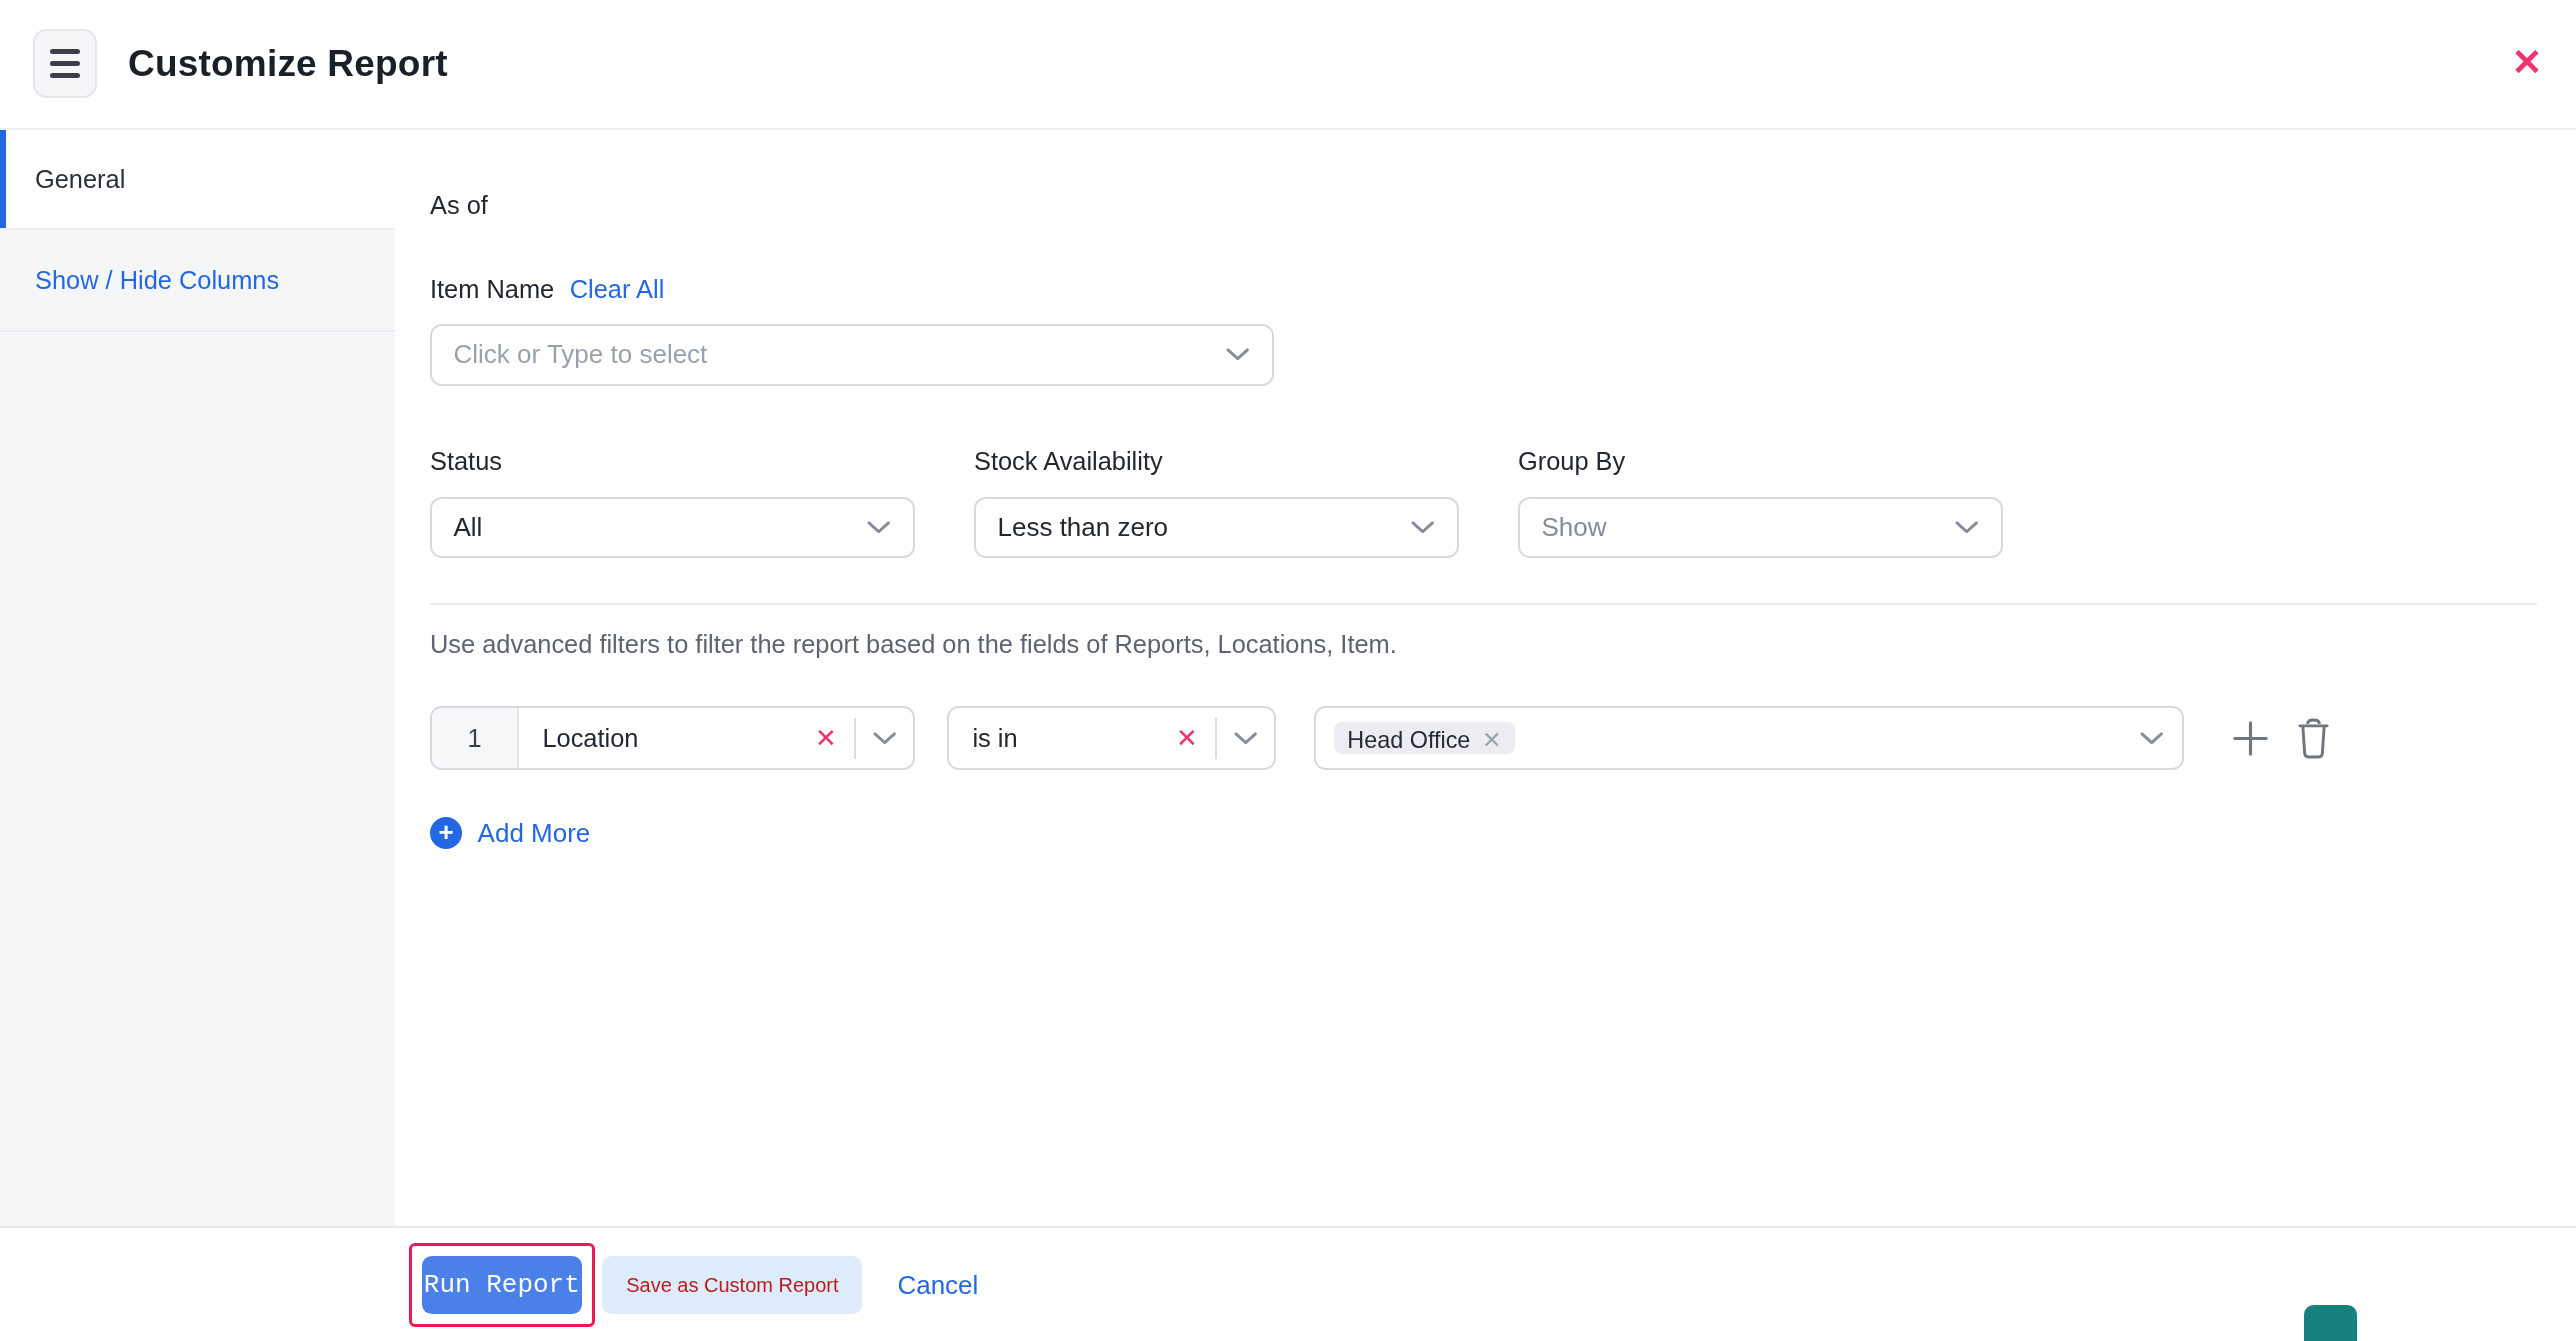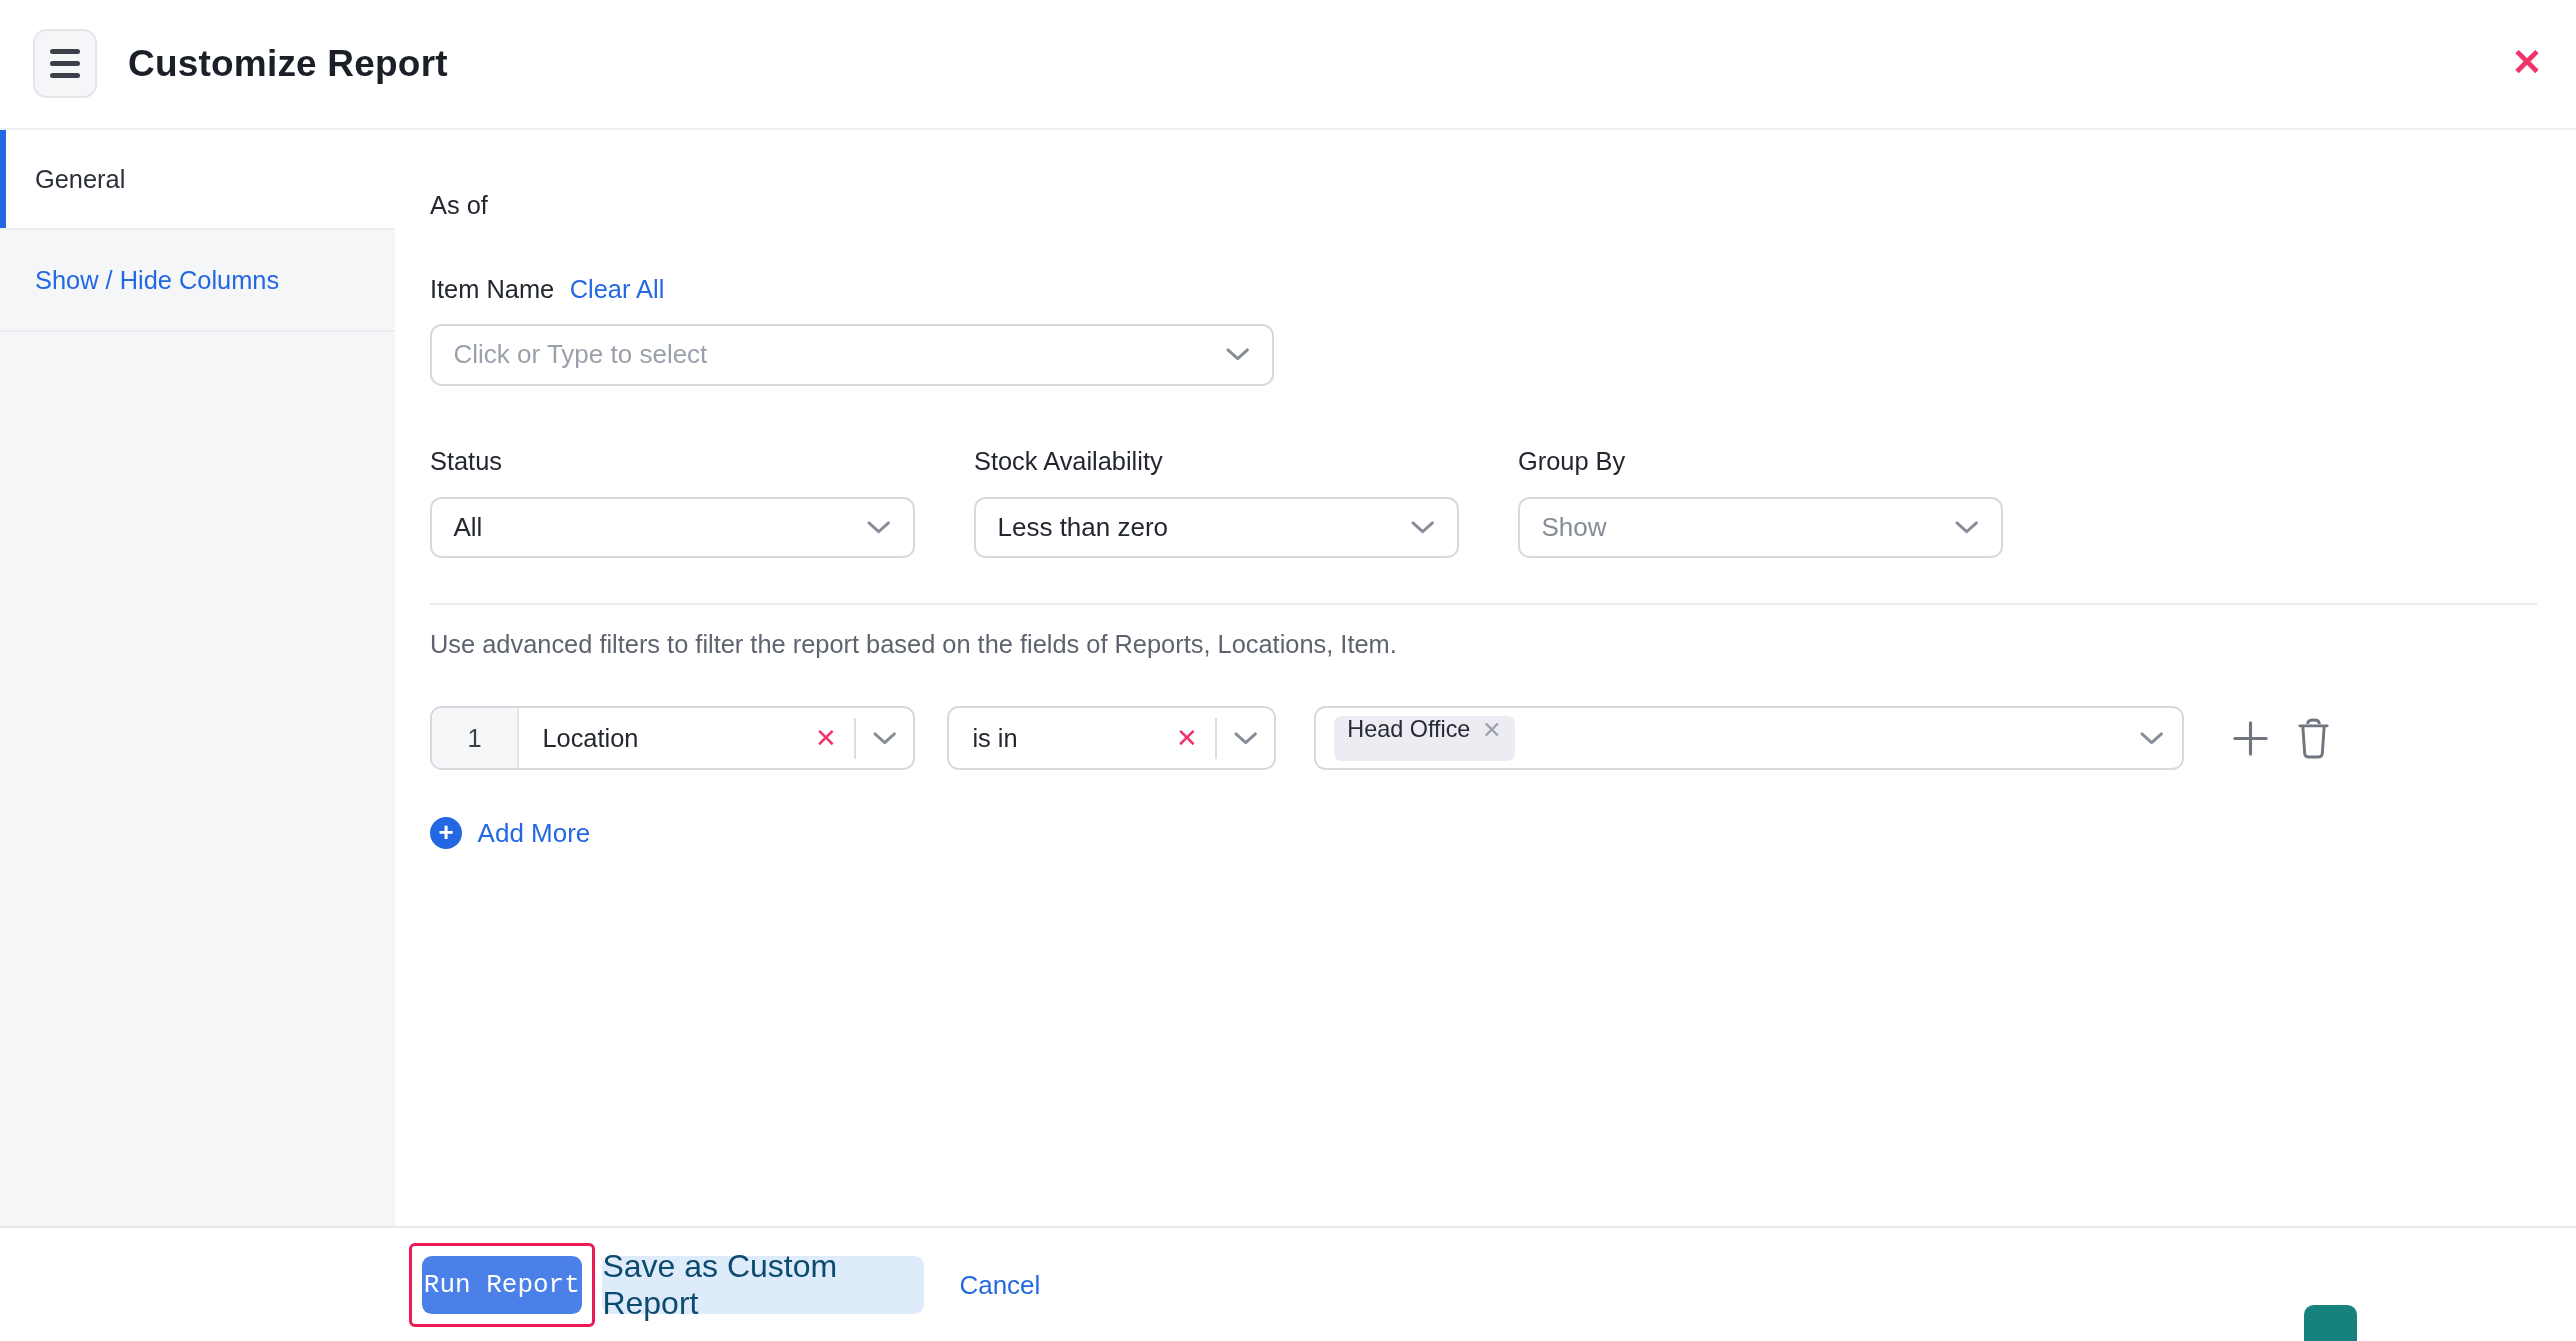--- a/index.html
+++ b/index.html
@@ -59,40 +59,40 @@
   .fbox { height:64px; border:2px solid #D6D9DE; border-radius:11.7px; background:#fff; display:flex; align-items:center; overflow:hidden; }
   .f-field { width:485px; }
   .f-op { width:329px; margin-left:32px; }
   .f-values { width:870px; margin-left:38px; padding:0 17.6px 0 9.8px; }
   .f-num { width:87px; align-self:stretch; background:#F6F7F9; border-right:2px solid #E4E6EA;
     display:flex; align-items:center; justify-content:center; font-size:25.4px; color:#3A3F49; }
   .f-val { margin-left:23.4px; font-size:25.4px; color:#23272F; }
   .f-x { color:#F0326B; font-size:26px; margin-right:17.6px; cursor:pointer; }
   .f-sep { width:2px; height:41px; background:#DBDDE2; }
   .f-chev { padding:0 15.6px; display:flex; align-items:center; cursor:pointer; }
-  .tag { background:#ECECF2; border-radius:7.8px; height:45px; display:flex; align-items:flex-start; padding:0 13.7px; margin-left:7.8px; }
+  .tag { background:#ECECF2; border-radius:7.8px; height:32px; display:flex; align-items:flex-end; padding:0 13.7px; margin-left:7.8px; }
   .tag-label { font-size:23.4px; color:#262B34; }
   .tag-x { margin-left:11.7px; color:#9CA2AC; font-size:23.4px; cursor:pointer; }
   .icon-btn { display:flex; align-items:center; justify-content:center; cursor:pointer; }
   .plus-btn { margin-left:47px; }
   .trash-btn { margin-left:25.4px; }
 
   .add-more { margin-top:47px; display:flex; align-items:center; gap:15.6px; cursor:pointer; }
   .add-circle { width:32px; height:32px; border-radius:50%; background:#2368E2; color:#fff;
     display:flex; align-items:center; justify-content:center; font-size:26px; font-weight:700; line-height:1; padding-bottom:2px; }
   .add-label { font-size:26px; color:#2368E2; }
 
   
   .footer { position:absolute; left:0; right:0; bottom:0; height:116px; background:#fff; border-top:2px solid #E6E8EC;
     display:flex; align-items:center; padding-left:409px; }
   .annotation { border:3.9px solid #EA1A52; border-radius:5.9px; padding:9.8px; display:inline-flex; }
   .btn-run { width:160px; height:58px; background:#4A80E8; color:#fff; border:none; border-radius:9.8px;
     font-size:26px; font-family:Liberation Mono, monospace; cursor:pointer; }
-  .btn-save { margin-left:7.8px; width:322px; height:58px; background:#DEEBFB; color:#0c4a6e; border-radius:9.8px;
-    display:flex; align-items:center; justify-content:center; font-size:32px; cursor:pointer; }
+  .btn-save { margin-left:7.8px; width:260px; height:58px; background:#DEEBFB; color:#b91c1c; border-radius:9.8px;
+    display:flex; align-items:center; justify-content:center; font-size:20px; cursor:pointer; }
   .btn-cancel { margin-left:35px; font-size:26px; color:#2368E2; cursor:pointer; }
 
   .chat-widget { position:absolute; left:2304px; top:1305px; width:53px; height:37px; background:#17827D; border-radius:9.8px 9.8px 0 0; }
 </style>
 </head>
 <body>
 
 <div class="page">
 
   <div class="header">

